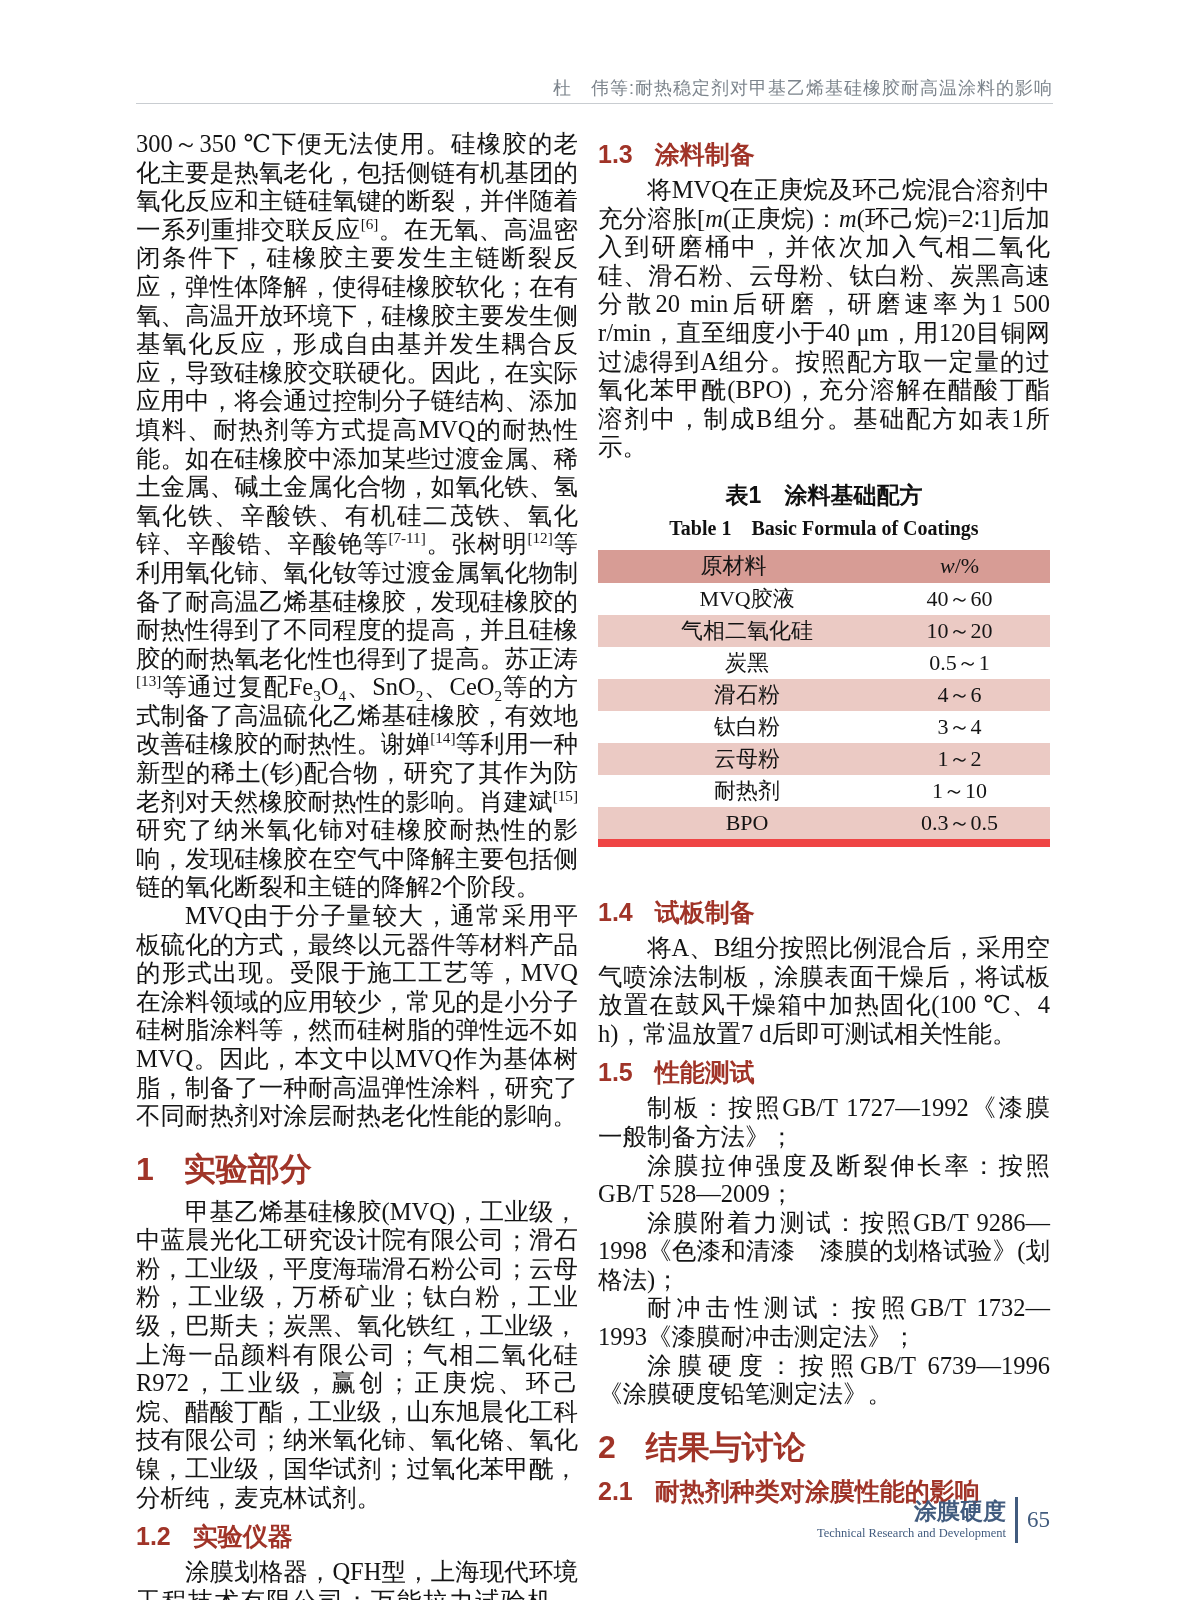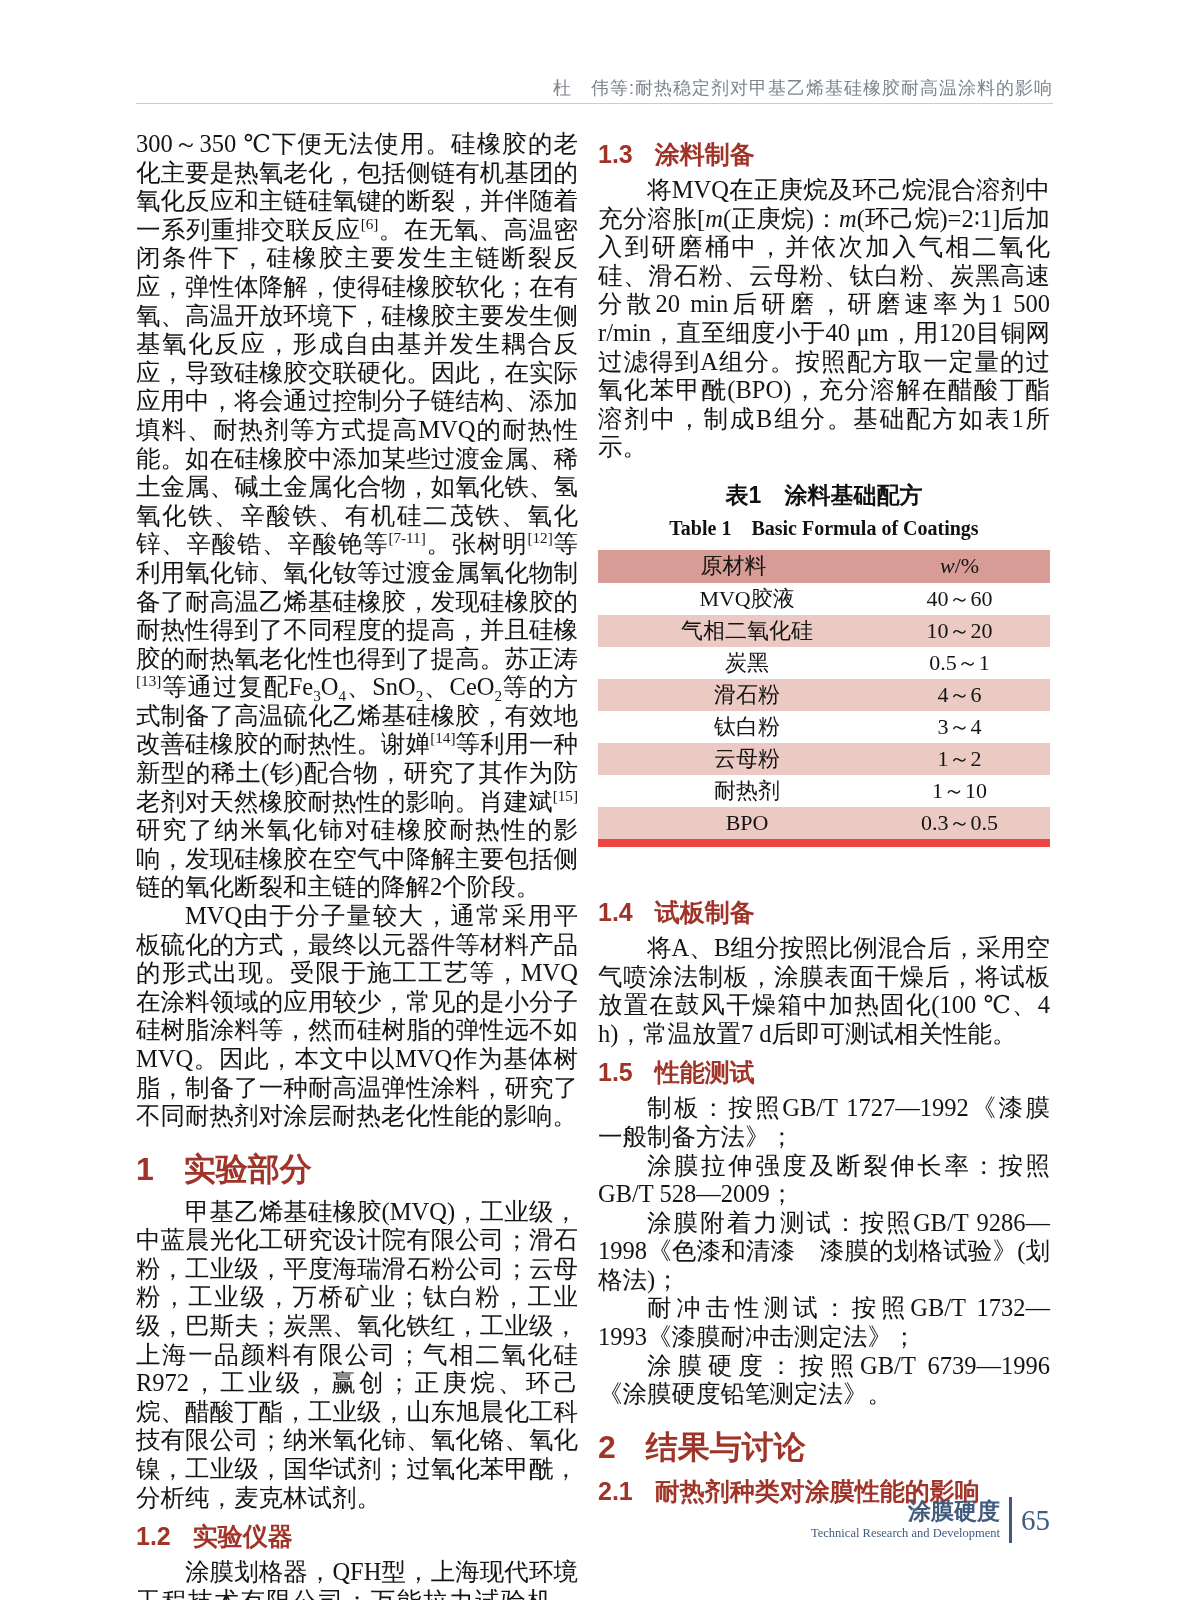--- a/index.html
+++ b/index.html
@@ -71,21 +71,21 @@
   .footer-cn{
     font-size:23px;font-weight:bold;color:#415B7E;line-height:1.1;
     font-family:"Liberation Sans","DejaVu Sans",sans-serif;
   }
   .footer-en{
     font-size:12.5px;color:#415B7E;line-height:1.3;
     font-family:"Liberation Serif","DejaVu Serif",serif;
   }
   .footer-bar{width:3px;height:46px;background:#415B7E;margin-right:9px;}
   .footer-page{
-    font-size:29px;color:#415B7E;font-family:"Liberation Serif","DejaVu Serif",serif;
+    font-size:23px;color:#415B7E;font-family:"Liberation Serif","DejaVu Serif",serif;
   }
 </style>
 </head>
 <body>
 
 <div class="running-head">杜　伟等:耐热稳定剂对甲基乙烯基硅橡胶耐高温涂料的影响</div>
 <div class="head-rule"></div>
 
 <div class="col col-left">
   <p>300～350 ℃下便无法使用。硅橡胶的老化主要是热氧老化，包括侧链有机基团的氧化反应和主链硅氧键的断裂，并伴随着一系列重排交联反应<sup>[6]</sup>。在无氧、高温密闭条件下，硅橡胶主要发生主链断裂反应，弹性体降解，使得硅橡胶软化；在有氧、高温开放环境下，硅橡胶主要发生侧基氧化反应，形成自由基并发生耦合反应，导致硅橡胶交联硬化。因此，在实际应用中，将会通过控制分子链结构、添加填料、耐热剂等方式提高MVQ的耐热性能。如在硅橡胶中添加某些过渡金属、稀土金属、碱土金属化合物，如氧化铁、氢氧化铁、辛酸铁、有机硅二茂铁、氧化锌、辛酸锆、辛酸铯等<sup>[7-11]</sup>。张树明<sup>[12]</sup>等利用氧化铈、氧化钕等过渡金属氧化物制备了耐高温乙烯基硅橡胶，发现硅橡胶的耐热性得到了不同程度的提高，并且硅橡胶的耐热氧老化性也得到了提高。苏正涛<sup>[13]</sup>等通过复配Fe<sub>3</sub>O<sub>4</sub>、SnO<sub>2</sub>、CeO<sub>2</sub>等的方式制备了高温硫化乙烯基硅橡胶，有效地改善硅橡胶的耐热性。谢婵<sup>[14]</sup>等利用一种新型的稀土(钐)配合物，研究了其作为防老剂对天然橡胶耐热性的影响。肖建斌<sup>[15]</sup>研究了纳米氧化铈对硅橡胶耐热性的影响，发现硅橡胶在空气中降解主要包括侧链的氧化断裂和主链的降解2个阶段。</p>

